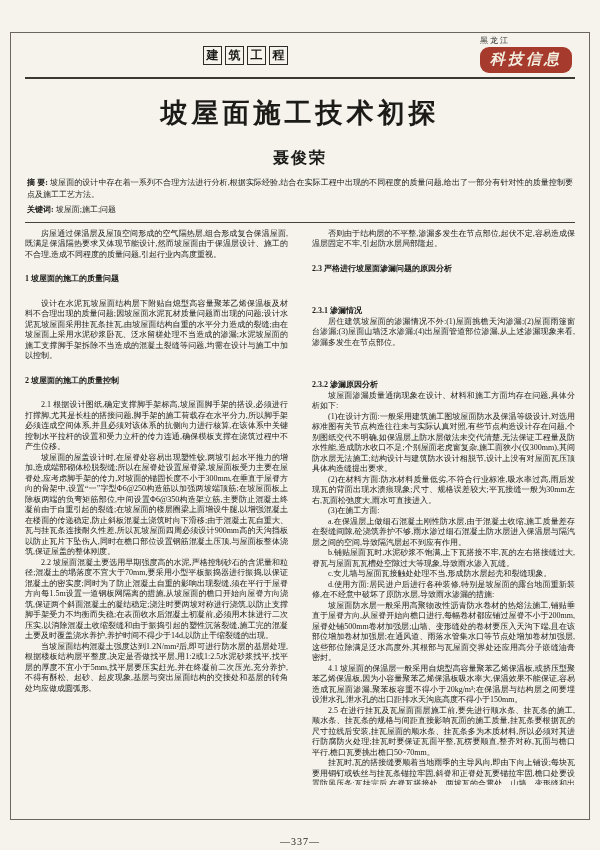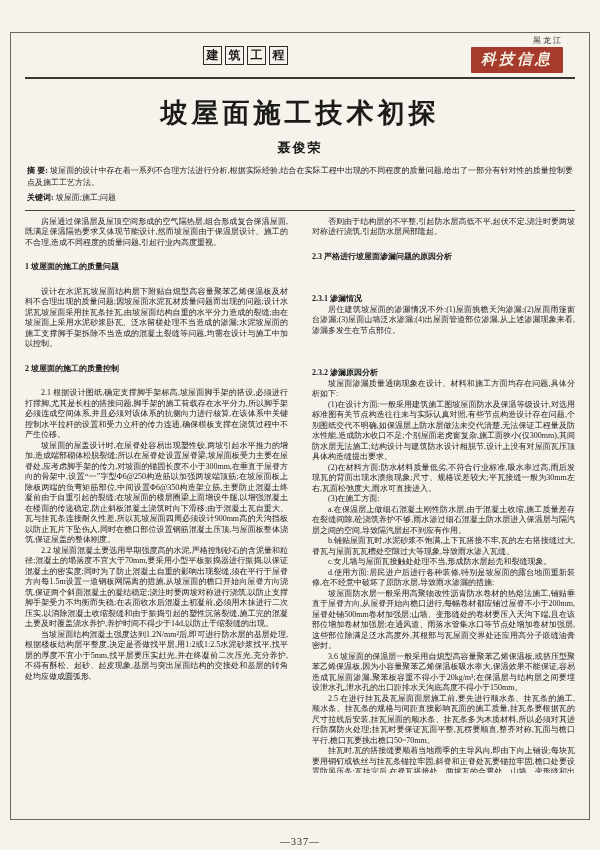--- a/index.html
+++ b/index.html
@@ -14,30 +14,30 @@
     border:1px solid #6b675f;padding:0 14px;box-sizing:border-box;
     overflow:hidden;
   }
   
   .hdr{position:relative;height:44px;border-bottom:2px solid #3a3833;}
   .section-boxes{position:absolute;left:178px;top:13px;display:flex;gap:3px;}
   .section-boxes .box{
     width:17px;height:17px;border:1px solid #2e2c28;display:flex;
     align-items:center;justify-content:center;font-size:12px;font-weight:bold;
   }
-  .brand-wrap{position:absolute;right:12px;top:2px;text-align:right;}
+  .brand-wrap{position:absolute;right:3px;top:2px;}
   .region{font-size:8px;letter-spacing:2px;color:#33312c;display:block;margin-bottom:1px;}
   .brand-box{
     display:inline-block;background:var(--accent,#a63a2d);color:var(--brand-text,#f2efe0);
     font-size:15px;font-weight:bold;font-style:italic;letter-spacing:3px;
-    padding:3px 10px 4px 10px;border-radius:1px;
+    padding:3px 10px 4px 10px;border-radius:9px;
   }
   
-  .title{text-align:center;font-size:27px;font-weight:bold;letter-spacing:4px;margin:16px 0 8px 0;}
-  .author{text-align:center;font-size:13px;font-weight:bold;margin:4px 0 8px 0;letter-spacing:2px;}
+  .title{text-align:center;font-size:27px;font-weight:bold;letter-spacing:4px;margin:16px 0 17px 0;}
+  .author{text-align:center;font-size:16px;font-weight:bold;margin:4px 0 8px 0;letter-spacing:2px;}
   .abstract{font-size:8px;line-height:1.55;text-align:justify;margin:4px 2px 0 2px;font-family:Liberation Serif, serif;}
   .abstract .lbl,.keywords .lbl{font-weight:bold;}
   .keywords{font-size:8px;margin:2px 2px 0 2px;}
   .rule{border-top:1.2px solid #45423c;margin-top:7px;}
   
   .columns{display:flex;gap:24px;padding-top:6px;height:556px;overflow:hidden;}
   .col{flex:1;font-size:8px;line-height:10.5px;text-align:justify;overflow:hidden;}
   .col p{margin:0;text-indent:2em;}
   .col p.h{font-weight:bold;text-indent:0;margin:14px 0;}
   .col p.sub{font-weight:bold;text-indent:0;margin-top:32px;}
@@ -84,35 +84,35 @@
           <p class="p">房屋通过保温层及屋顶空间形成的空气隔热层,组合形成复合保温屋面,既满足保温隔热要求又体现节能设计,然而坡屋面由于保温层设计、施工的不合理,造成不同程度的质量问题,引起行业内高度重视。</p>
           <p class="h">1 坡屋面的施工的质量问题</p>
           <p class="p">设计在水泥瓦坡屋面结构层下附贴自熄型高容量聚苯乙烯保温板及材料不合理出现的质量问题;因坡屋面水泥瓦材质量问题而出现的问题;设计水泥瓦坡屋面采用挂瓦条挂瓦,由坡屋面结构自重的水平分力造成的裂缝;由在坡屋面上采用水泥砂浆卧瓦、泛水留槎处理不当造成的渗漏;水泥坡屋面的施工支撑脚手架拆除不当造成的混凝土裂缝等问题,均需在设计与施工中加以控制。</p>
           <p class="h">2 坡屋面的施工的质量控制</p>
           <p class="p">2.1 根据设计图纸,确定支撑脚手架标高,坡屋面脚手架的搭设,必须进行打撑脚,尤其是长柱的搭接问题,脚手架的施工荷载存在水平分力,所以脚手架必须连成空间体系,并且必须对该体系的抗侧向力进行核算,在该体系中关键控制水平拉杆的设置和受力立杆的传力连通,确保模板支撑在浇筑过程中不产生位移。</p>
           <p class="p">坡屋面的屋盖设计时,在屋脊处容易出现塑性铰,两坡引起水平推力的增加,造成端部砌体松脱裂缝;所以在屋脊处设置屋脊梁,坡屋面板受力主要在屋脊处,应考虑脚手架的传力,对坡面的锚固长度不小于300mm,在垂直于屋脊方向的骨架中,设置“一”字型Φ6@250构造筋以加强两坡端顶筋;在坡屋面板上除板两端的负弯矩筋部位,中间设置Φ6@350构造架立筋,主要防止混凝土终凝前由于自重引起的裂缝;在坡屋面的楼层圈梁上面增设牛腿,以增强混凝土在楼面的传递稳定,防止斜板混凝土浇筑时向下滑移;由于混凝土瓦自重大、瓦与挂瓦条连接耐久性差,所以瓦坡屋面四周必须设计900mm高的天沟挡板以防止瓦片下坠伤人,同时在檐口部位设置钢筋混凝土压顶,与屋面板整体浇筑,保证屋盖的整体刚度。</p>
           <p class="p">2.2 坡屋面混凝土要选用早期强度高的水泥,严格控制砂石的含泥量和粒径;混凝土的塌落度不宜大于70mm,要采用小型平板振捣器进行振捣,以保证混凝土的密实度;同时为了防止混凝土自重的影响出现裂缝,须在平行于屋脊方向每1.5m设置一道钢板网隔离的措施,从坡屋面的檐口开始向屋脊方向浇筑,保证两个斜面混凝土的凝结稳定;浇注时要两坡对称进行浇筑,以防止支撑脚手架受力不均衡而失稳;在表面收水后混凝土初凝前,必须用木抹进行二次压实,以消除混凝土收缩裂缝和由于振捣引起的塑性沉落裂缝,施工完的混凝土要及时覆盖浇水养护,养护时间不得少于14d,以防止干缩裂缝的出现。</p>
           <p class="p">当坡屋面结构混凝土强度达到1.2N/mm²后,即可进行防水层的基层处理,根据楼板结构层平整度,决定是否做找平层,用1:2或1:2.5水泥砂浆找平,找平层的厚度不宜小于5mm,找平层要压实赶光,并在终凝前二次压光,充分养护,不得有酥松、起砂、起皮现象,基层与突出屋面结构的交接处和基层的转角处均应做成圆弧形,</p>
         </div>
       <div class="col" id="col-right">
-          <p class="p">否则由于结构层的不平整,引起防水层高低不平,起伏不定,浇注时要两坡对称进行浇筑,引起防水层局部隆起。</p>
+          <p class="p">否则由于结构层的不平整,渗漏多发生在节点部位,起伏不定,容易造成保温层固定不牢,引起防水层局部隆起。</p>
           <p class="h">2.3 严格进行坡屋面渗漏问题的原因分析</p>
           <p class="sub">2.3.1 渗漏情况</p>
           <p class="p">居住建筑坡屋面的渗漏情况不外:(1)屋面挑檐天沟渗漏;(2)屋面雨篷窗台渗漏;(3)屋面山墙泛水渗漏;(4)出屋面管道部位渗漏,从上述渗漏现象来看,渗漏多发生在节点部位。</p>
           <p class="sub">2.3.2 渗漏原因分析</p>
           <p class="p">坡屋面渗漏质量通病现象在设计、材料和施工方面均存在问题,具体分析如下:</p>
           <p class="p">(1)在设计方面:一般采用建筑施工图坡屋面防水及保温等级设计,对选用标准图有关节点构造往往未与实际认真对照,有些节点构造设计存在问题,个别图纸交代不明确,如保温层上防水层做法未交代清楚,无法保证工程量及防水性能,造成防水收口不足;个别屋面老虎窗复杂,施工面狭小(仅300mm),其间防水层无法施工;结构设计与建筑防水设计相脱节,设计上没有对屋面瓦压顶具体构造缝提出要求。</p>
           <p class="p">(2)在材料方面:防水材料质量低劣,不符合行业标准,吸水率过高,雨后发现瓦的背面出现水渍痕现象;尺寸、规格误差较大;平瓦接缝一般为30mm左右,瓦面松弛度大,雨水可直接进入。</p>
           <p class="p">(3)在施工方面:</p>
           <p class="p">a.在保温层上做细石混凝土刚性防水层,由于混凝土收缩,施工质量差存在裂缝间隙,砼浇筑养护不够,雨水渗过细石混凝土防水层进入保温层与隔汽层之间的空间,导致隔汽层起不到应有作用。</p>
           <p class="p">b.铺贴屋面瓦时,水泥砂浆不饱满,上下瓦搭接不牢,瓦的左右搭接缝过大,脊瓦与屋面瓦瓦槽处空隙过大等现象,导致雨水渗入瓦缝。</p>
           <p class="p">c.女儿墙与屋面瓦接触处处理不当,形成防水层起壳和裂缝现象。</p>
           <p class="p">d.使用方面:居民进户后进行各种装修,特别是坡屋面的露台地面重新装修,在不经意中破坏了原防水层,导致雨水渗漏的措施:</p>
           <p class="p">坡屋面防水层一般采用高聚物改性沥青防水卷材的热熔法施工,铺贴垂直于屋脊方向,从屋脊开始向檐口进行,每幅卷材都应铺过屋脊不小于200mm,屋脊处铺500mm卷材加强层;山墙、变形缝处的卷材要压入天沟下端,且在该部位增加卷材加强层;在通风道、雨落水管集水口等节点处增加卷材加强层,这些部位除满足泛水高度外,其根部与瓦屋面交界处还应用高分子嵌缝油膏密封。</p>
-          <p class="p">3.6 坡屋面的保温层一般采用自熄型高容量聚苯乙烯保温板,或挤压型聚苯乙烯保温板,因为小容量聚苯乙烯保温板吸水率大,保温效果不能保证,容易造成瓦屋面渗漏,聚苯板容重不得小于20kg/m³;在保温层与结构层之间要埋设泄水孔,泄水孔的出口距排水天沟底高度不得小于150mm。</p>
+          <p class="p">4.1 坡屋面的保温层一般采用自熄型高容量聚苯乙烯保温板,或挤压型聚苯乙烯保温板,因为小容量聚苯乙烯保温板吸水率大,保温效果不能保证,容易造成瓦屋面渗漏,聚苯板容重不得小于20kg/m³;在保温层与结构层之间要埋设泄水孔,泄水孔的出口距排水天沟底高度不得小于150mm。</p>
           <p class="p">2.5 在进行挂瓦及瓦屋面面层施工前,要先进行顺水条、挂瓦条的施工,顺水条、挂瓦条的规格与间距直接影响瓦面的施工质量,挂瓦条要根据瓦的尺寸拉线后安装,挂瓦屋面的顺水条、挂瓦条多为木质材料,所以必须对其进行防腐防火处理;挂瓦时要保证瓦面平整,瓦楞要顺直,整齐对称,瓦面与檐口平行,檐口瓦要挑出檐口50~70mm。</p>
           <p class="p">挂瓦时,瓦的搭接缝要顺着当地雨季的主导风向,即由下向上铺设;每块瓦要用铜钉或铁丝与挂瓦条锚拉牢固,斜脊和正脊处瓦要锚拉牢固,檐口处要设置防风压条;瓦挂完后,在脊瓦搭接处、两坡瓦的合贯处、山墙、变形缝和出屋面的天沟、水落口的节点处要用聚合物水泥砂浆封严,并用高分子嵌缝油膏密封。</p>
           <p class="h">3 结论</p>
           <p class="p">如果从以上几个方面入手精心设计和施工,就可以解决水泥瓦坡屋面的一些质量问题,但由于瓦屋面存在连接耐久性差、瓦片强度低、顶层计算高度大于标准层等一些结构问题,致使坡屋面设计与施工仍有许多值得商榷和使用注意的问题。</p>
         </div>
     </div>
   </div>
 
   <div class="footer">—337—</div>
 </div>

